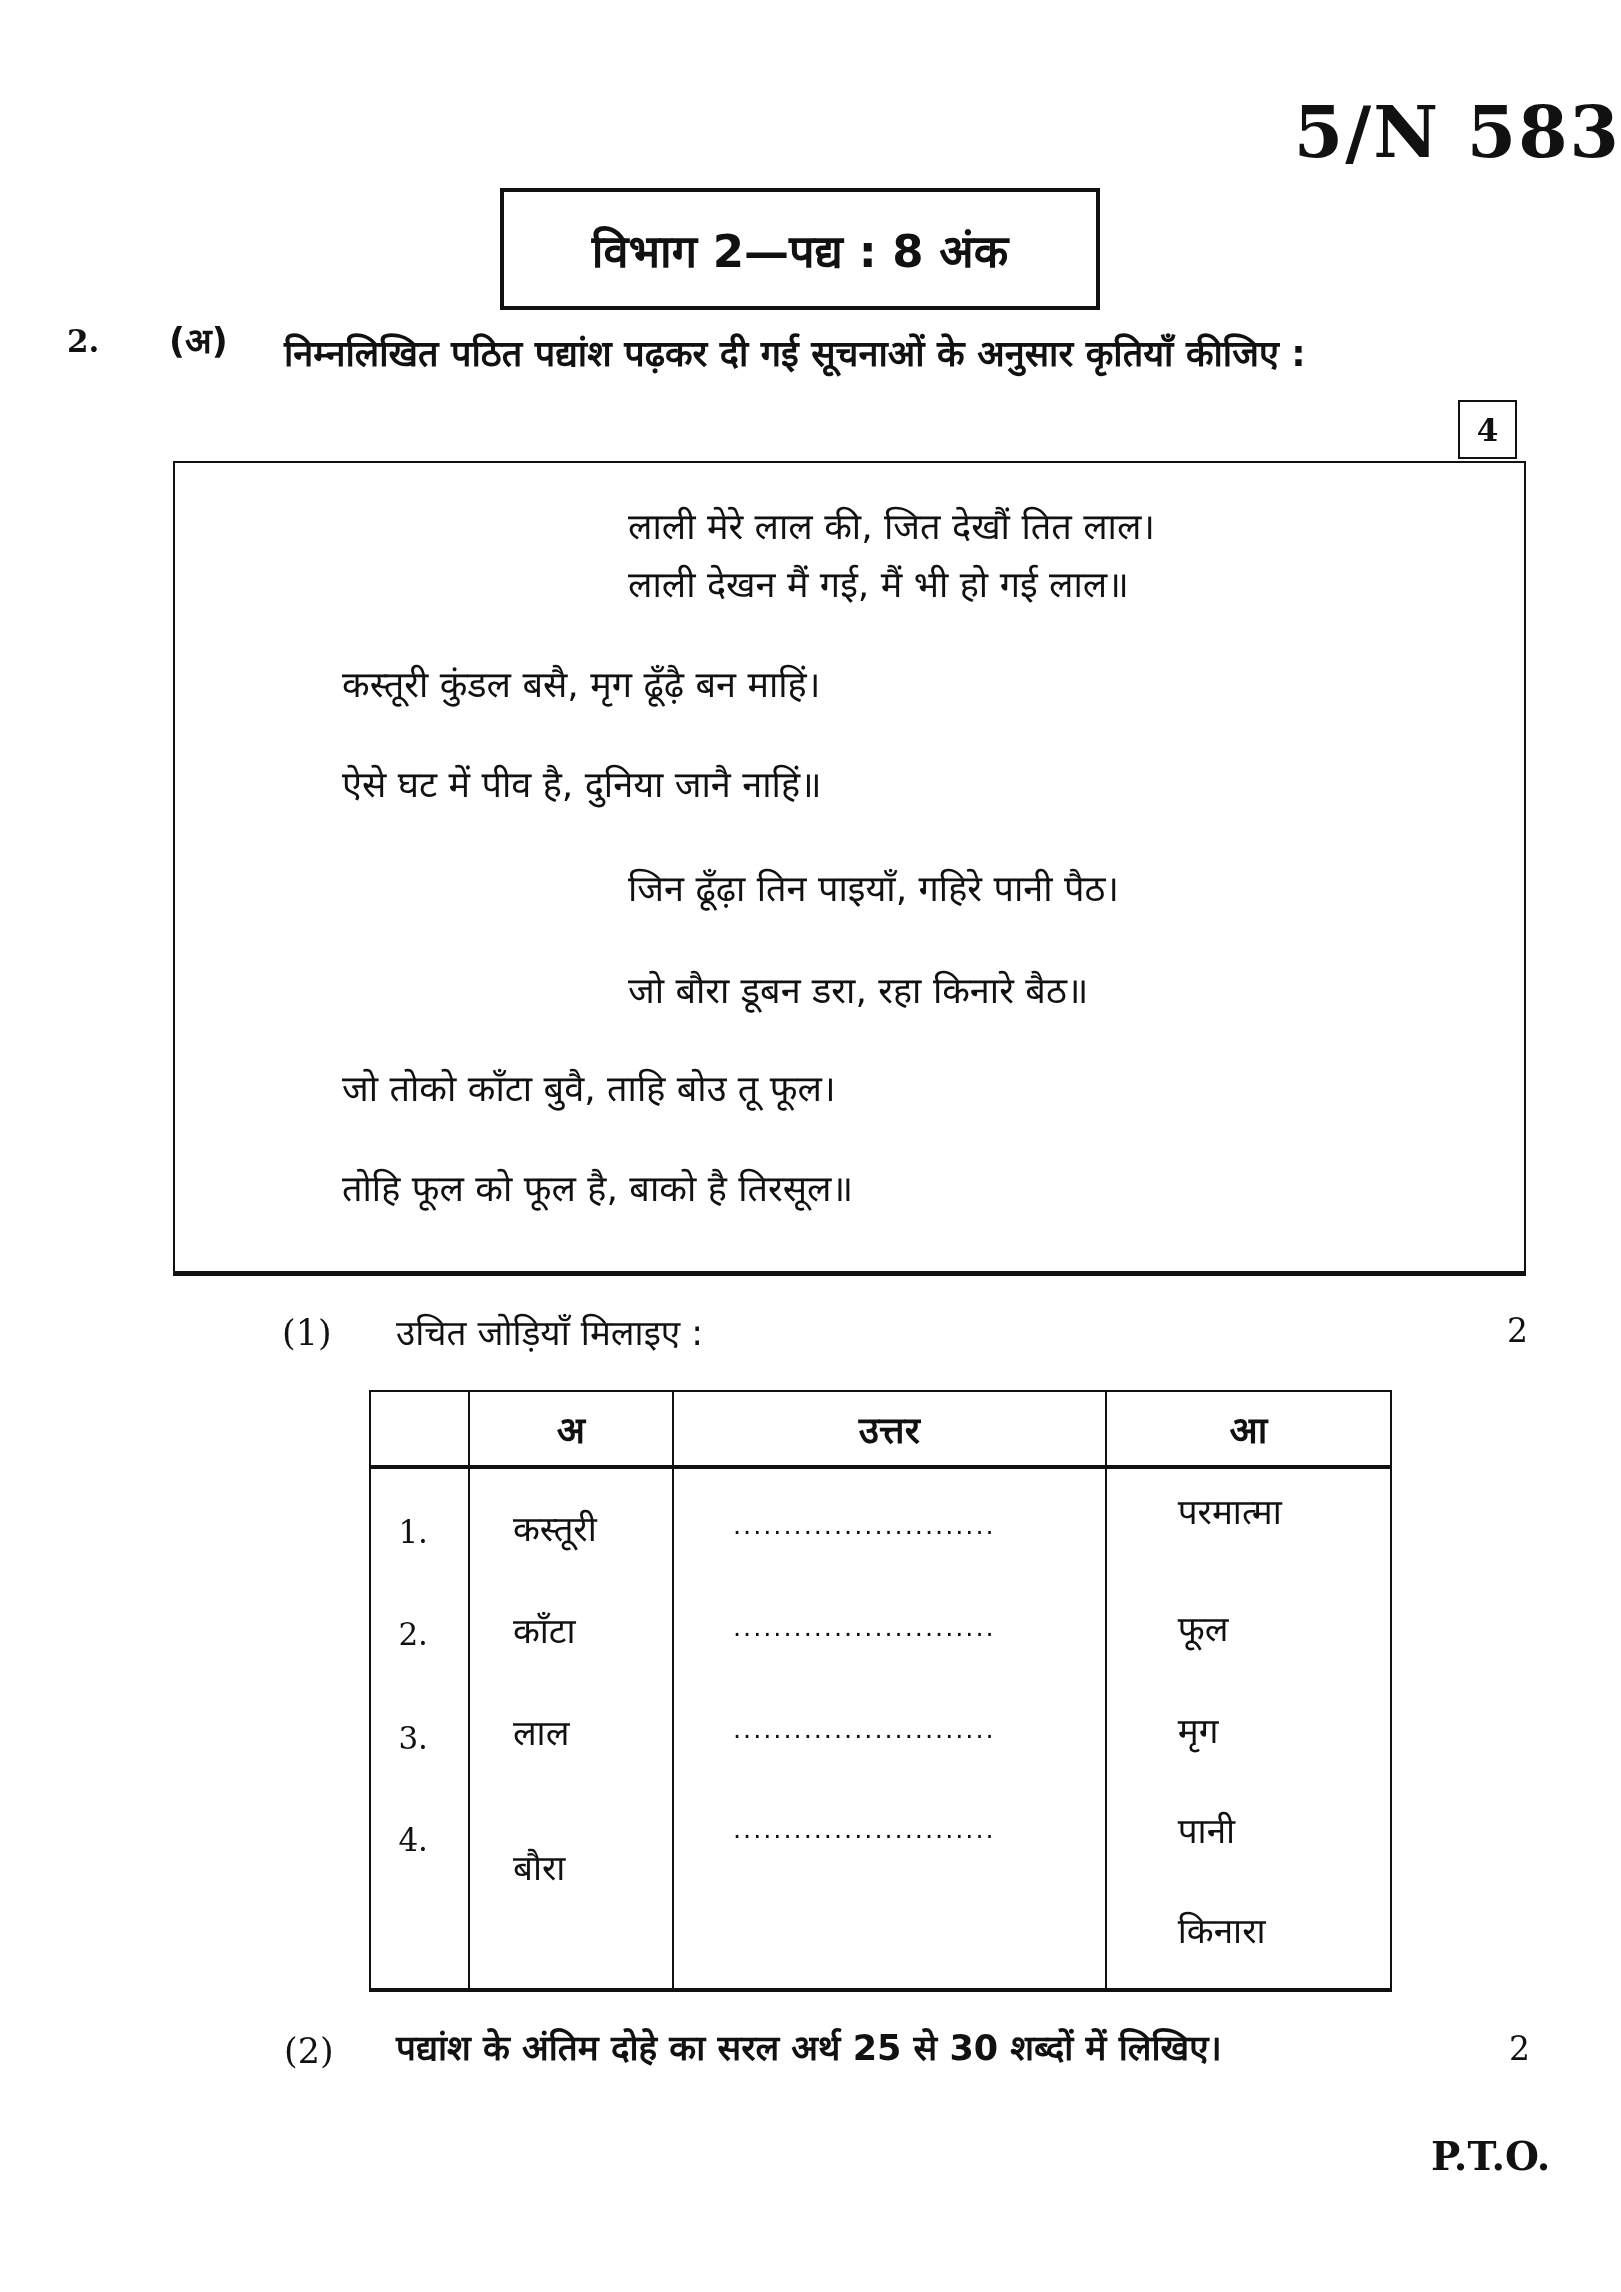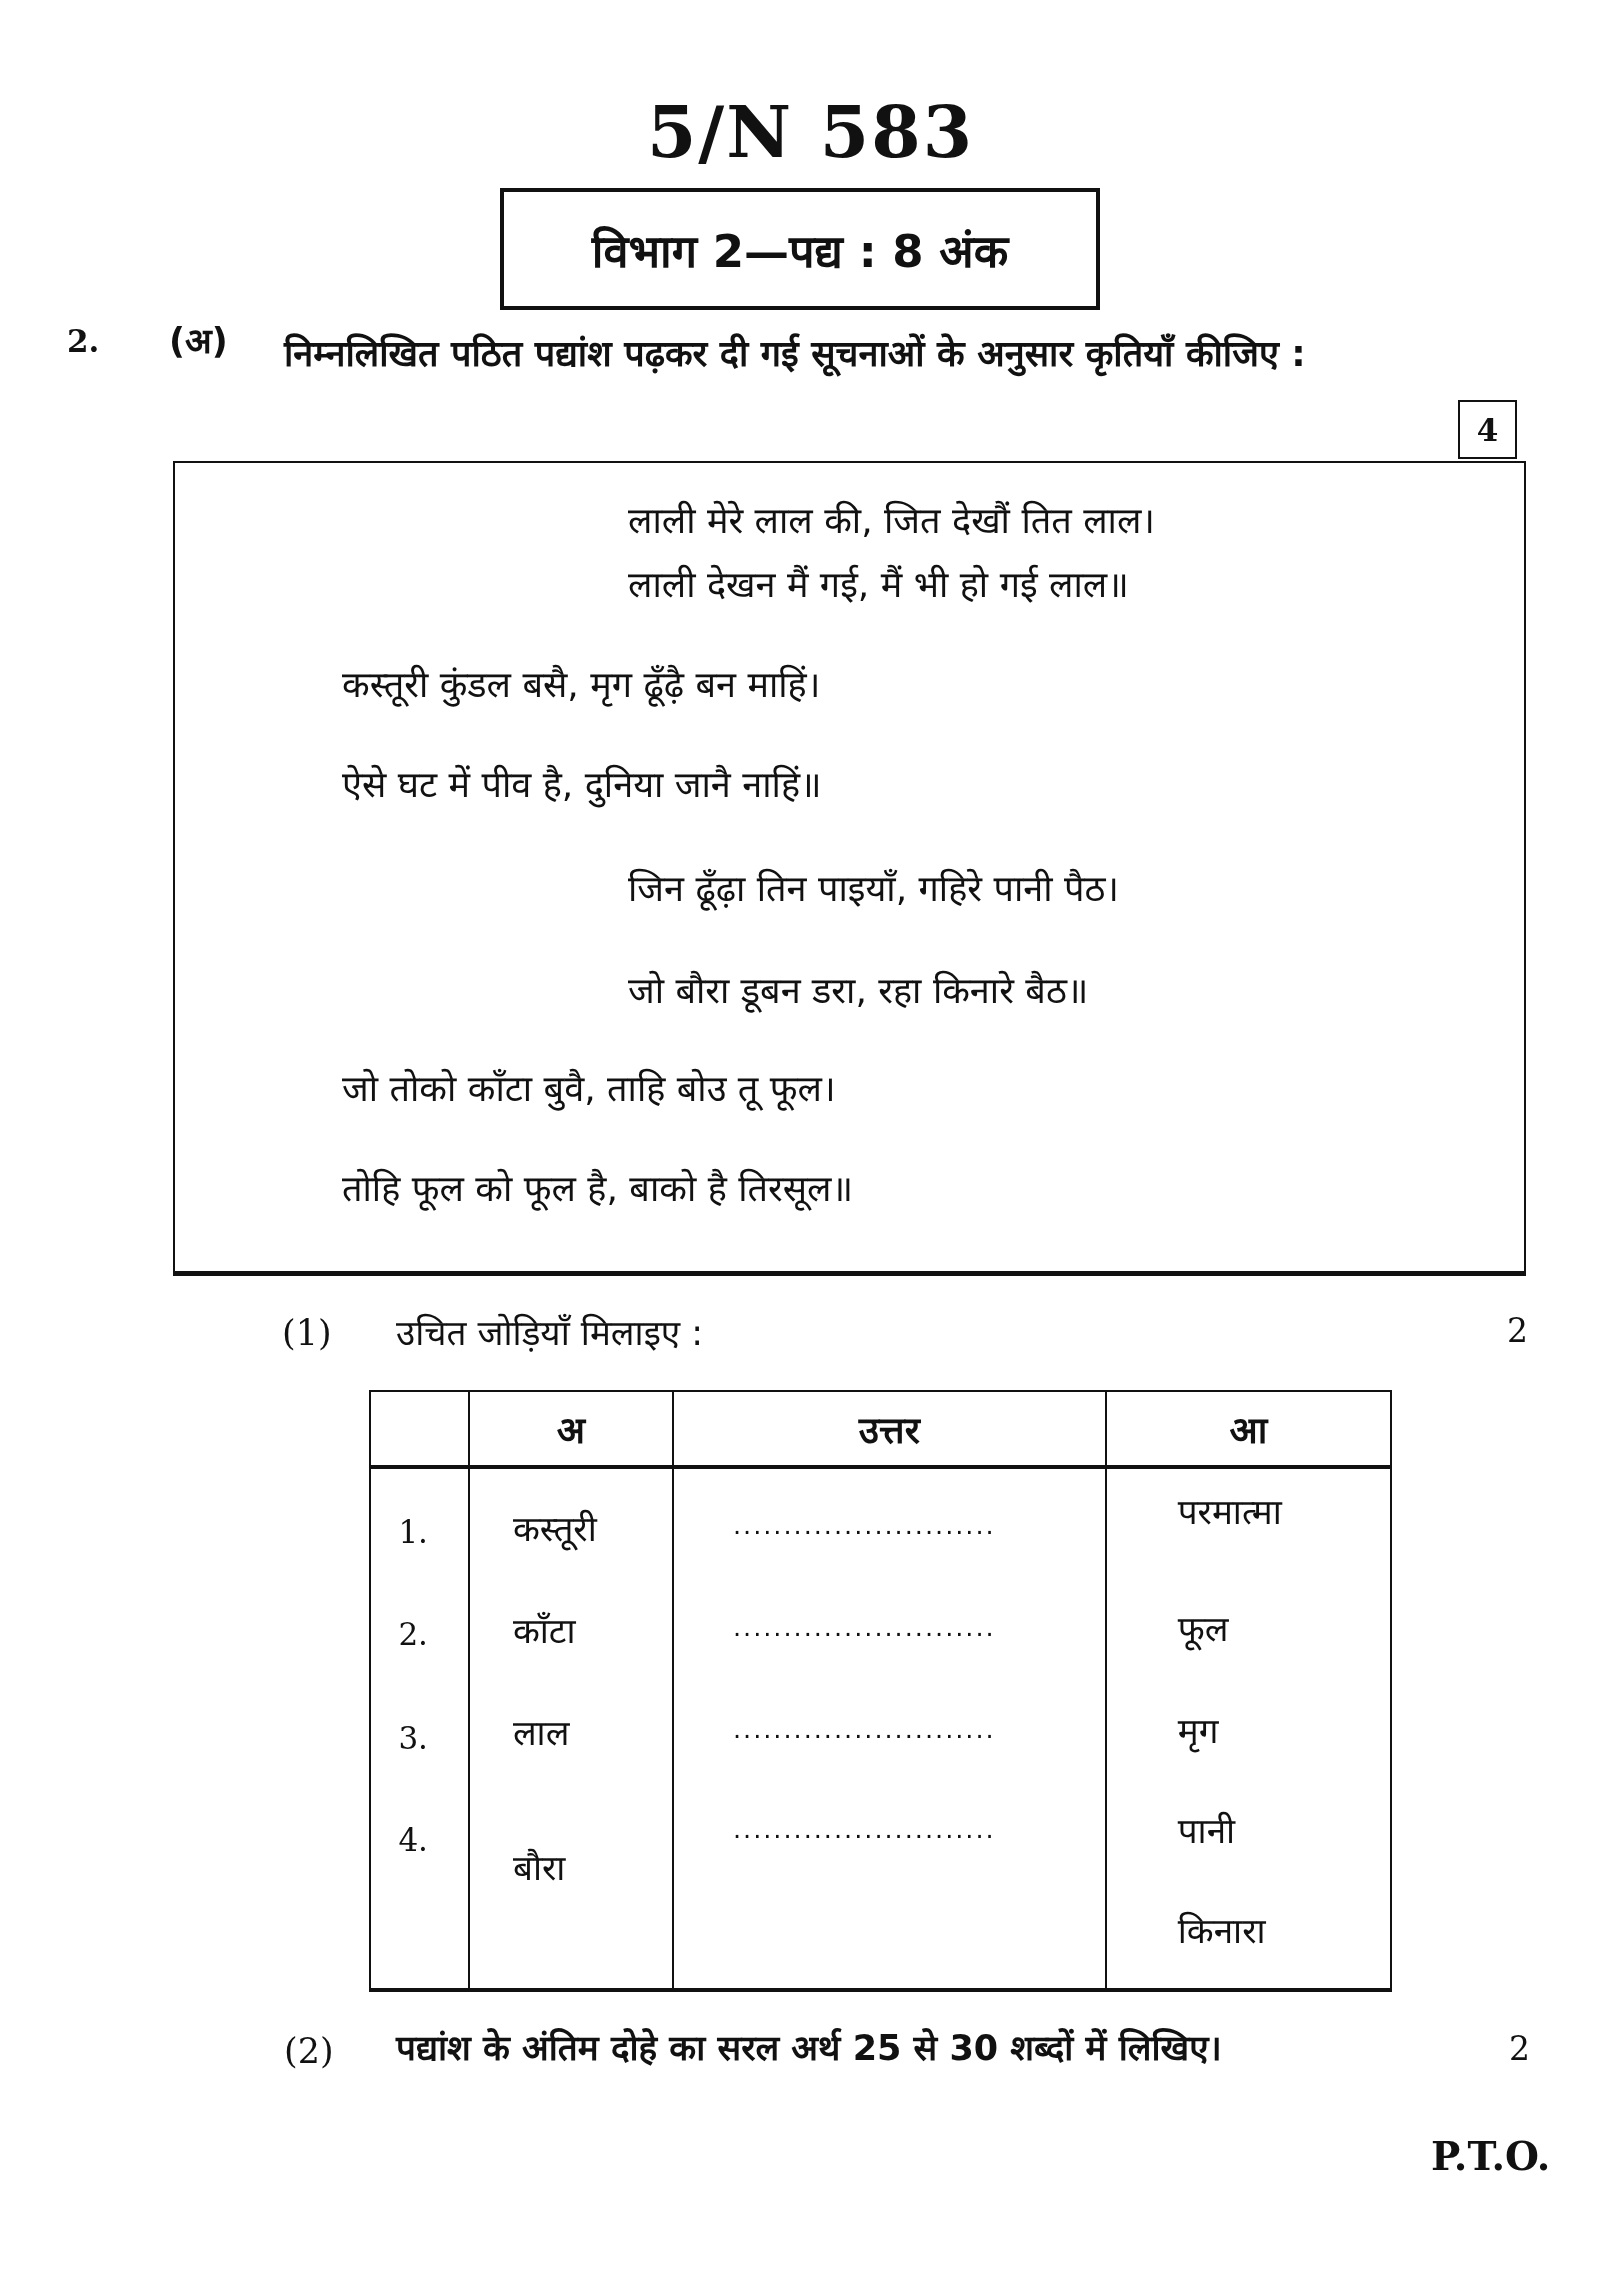--- a/index.html
+++ b/index.html
@@ -2,21 +2,21 @@
 <html><head>
 <meta charset="utf-8">
 <style>
   html, body { margin: 0; padding: 0; background: #ffffff; }
   body {
     width: 1621px; height: 2293px; position: relative; overflow: hidden;
     font-family: "DejaVu Sans", sans-serif; color: #111;
   }
   .abs { position: absolute; }
   .paper-code {
-    left: 0; width: 1621px; top: 90px; text-align: center;
+    left: 0; width: 1621px; top: 90px; text-align: right;
     font-family: "DejaVu Serif", serif; font-weight: bold; font-size: 71px; letter-spacing: 2px;
   }
   .section-box {
     left: 500px; top: 188px; width: 600px; height: 122px;
     border: 4.9px solid #111; box-sizing: border-box;
     display: flex; align-items: center; justify-content: center;
     font-size: 45px; font-weight: bold;
   }
   .q-num { left: 67px; top: 323px; font-size: 31px; font-weight: bold; font-family: "DejaVu Serif", serif; }
   .q-sub { left: 169px; top: 316px; font-size: 35px; font-weight: bold; }
@@ -65,21 +65,21 @@
 </div>
 
 <div class="abs q-num">2.</div>
 <div class="abs q-sub">(अ)</div>
 <div class="abs q-text">निम्नलिखित पठित पद्यांश पढ़कर दी गई सूचनाओं के अनुसार कृतियाँ कीजिए :</div>
 <div class="abs marks-box">
   <span>4</span>
 </div>
 
 <div class="abs poem-box">
-  <div class="poem-line indent" style="top:32px;">लाली मेरे लाल की, जित देखौं तित लाल।</div>
+  <div class="poem-line indent" style="top:38px;">लाली मेरे लाल की, जित देखौं तित लाल।</div>
   <div class="poem-line indent" style="top:96px;">लाली देखन मैं गई, मैं भी हो गई लाल॥</div>
   <div class="poem-line plain" style="top:196px;">कस्तूरी कुंडल बसै, मृग ढूँढ़ै बन माहिं।</div>
   <div class="poem-line plain" style="top:296px;">ऐसे घट में पीव है, दुनिया जानै नाहिं॥</div>
   <div class="poem-line indent" style="top:400px;">जिन ढूँढ़ा तिन पाइयाँ, गहिरे पानी पैठ।</div>
   <div class="poem-line indent" style="top:502px;">जो बौरा डूबन डरा, रहा किनारे बैठ॥</div>
   <div class="poem-line plain" style="top:600px;">जो तोको काँटा बुवै, ताहि बोउ तू फूल।</div>
   <div class="poem-line plain" style="top:700px;">तोहि फूल को फूल है, बाको है तिरसूल॥</div>
 </div>
 
 <div class="abs sub-q sub-num" style="left:282px; top:1313px;">(1)</div>

